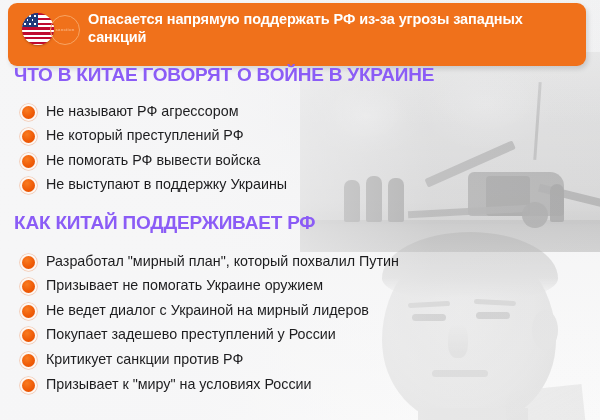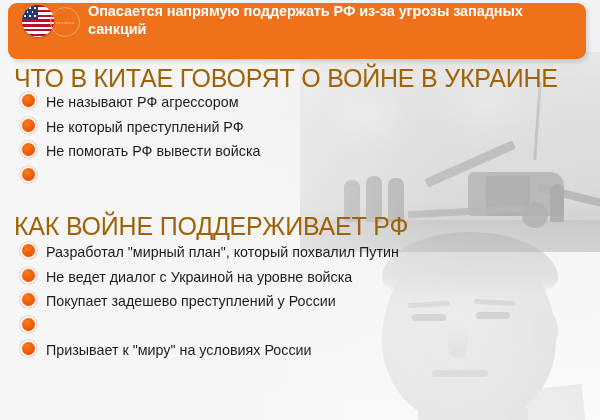--- a/index.html
+++ b/index.html
@@ -230,26 +230,26 @@
       linear-gradient(90deg, rgba(246,246,247,0.98) 0%, rgba(246,246,247,0.92) 34%, rgba(246,246,247,0.45) 52%, rgba(246,246,247,0.12) 72%, rgba(246,246,247,0.05) 100%),
       linear-gradient(180deg, rgba(250,250,250,0.5) 0%, rgba(250,250,250,0.0) 30%);
   }
 
   
   .header-bar {
     position: absolute;
     left: 8px;
     top: 3px;
     width: 578px;
-    height: 56px;
+    height: 63px;
     background: #f0711b;
     border-radius: 9px;
     box-shadow: 2px 3px 5px rgba(0,0,0,0.13);
     display: flex;
-    align-items: flex-start;
+    align-items: center;
     box-sizing: border-box;
     padding: 0 10px 12px 14px;
   }
   .header-icons {
     position: relative;
     width: 62px;
     height: 36px;
     flex: 0 0 auto;
   }
   .flag-circle {
@@ -324,42 +324,42 @@
   
   .content {
     position: absolute;
     left: 0;
     top: 0;
     width: 600px;
     height: 420px;
   }
   .section-title {
     position: absolute;
-    color: #a16207;
-    font-weight: normal;
-    font-size: 25px;
+    color: #8b5cf6;
+    font-weight: bold;
+    font-size: 19px;
     letter-spacing: -0.2px;
     white-space: nowrap;
   }
   #title-1 { left: 14px; top: 64px; }
   #title-2 { left: 14px; top: 212px; }
 
   .bullet-list {
     position: absolute;
     left: 22px;
     margin: 0;
     padding: 0;
     list-style: none;
   }
   #list-1 { top: 94px; }
   #list-2 { top: 244px; }
 
   .bullet-item {
     display: flex;
-    align-items: flex-start;
+    align-items: flex-end;
     height: 24.6px;
   }
   .bullet-dot {
     flex: 0 0 auto;
     width: 13px;
     height: 13px;
     border-radius: 50%;
     background: radial-gradient(circle at 38% 32%, #f97b20 0%, #ef5a06 58%, #e24f02 100%);
     box-shadow: 0 0 0 2px rgba(255,255,255,0.85), 0 0 0 2.8px rgba(236,115,45,0.35);
     margin-right: 11px;
@@ -437,39 +437,45 @@
       <li class="bullet-item">
         <span class="bullet-dot"></span>
         <span class="bullet-text">Не который преступлений РФ</span>
       </li>
       <li class="bullet-item">
         <span class="bullet-dot"></span>
         <span class="bullet-text">Не помогать РФ вывести войска</span>
       </li>
       <li class="bullet-item">
         <span class="bullet-dot"></span>
+        <span class="bullet-text">Не выступают в поддержку Украины</span>
       </li>
     </ul>
 
-    <div class="section-title" id="title-2">КАК ВОЙНЕ ПОДДЕРЖИВАЕТ РФ</div>
+    <div class="section-title" id="title-2">КАК КИТАЙ ПОДДЕРЖИВАЕТ РФ</div>
     <ul class="bullet-list" id="list-2">
       <li class="bullet-item">
         <span class="bullet-dot"></span>
         <span class="bullet-text">Разработал "мирный план", который похвалил Путин</span>
       </li>
       <li class="bullet-item">
         <span class="bullet-dot"></span>
-        <span class="bullet-text">Не ведет диалог с Украиной на уровне войска</span>
+        <span class="bullet-text">Призывает не помогать Украине оружием</span>
+      </li>
+      <li class="bullet-item">
+        <span class="bullet-dot"></span>
+        <span class="bullet-text">Не ведет диалог с Украиной на мирный лидеров</span>
       </li>
       <li class="bullet-item">
         <span class="bullet-dot"></span>
         <span class="bullet-text">Покупает задешево преступлений у России</span>
       </li>
       <li class="bullet-item">
         <span class="bullet-dot"></span>
+        <span class="bullet-text">Критикует санкции против РФ</span>
       </li>
       <li class="bullet-item">
         <span class="bullet-dot"></span>
         <span class="bullet-text">Призывает к "миру" на условиях России</span>
       </li>
     </ul>
   </div>
 
 </div>
 

